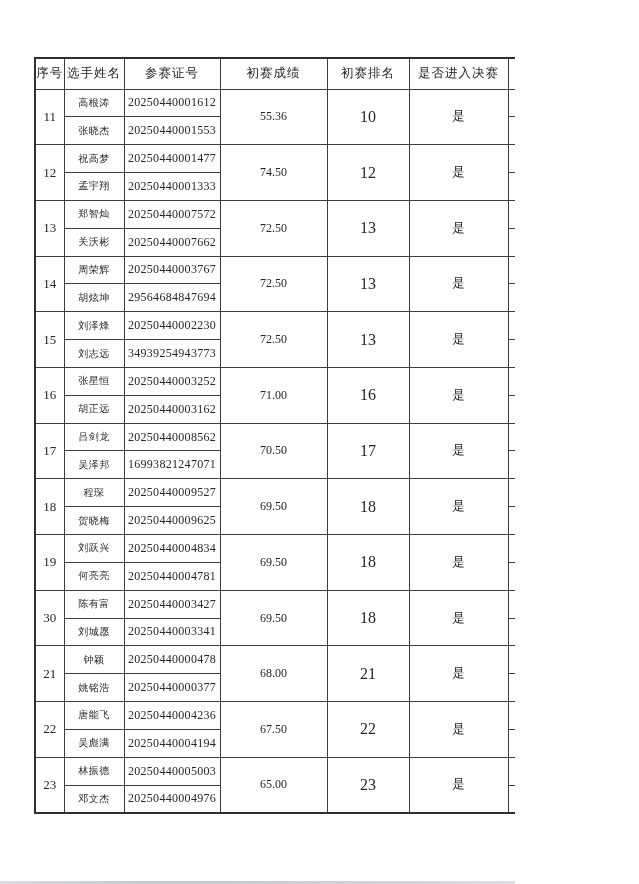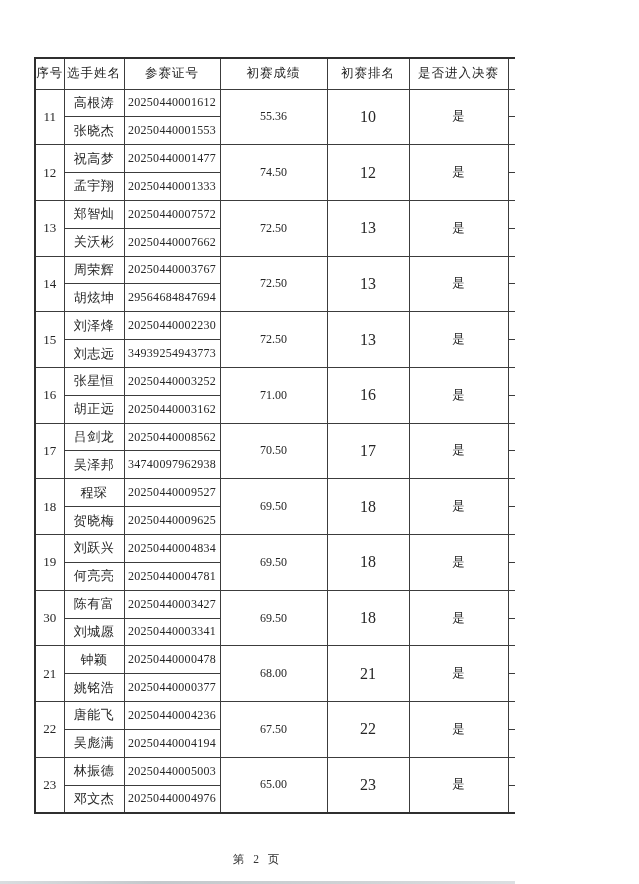--- a/index.html
+++ b/index.html
@@ -36,21 +36,21 @@
     white-space: nowrap;
   }
   thead tr { height: 31px; }
   tbody tr { height: 27.85px; }
   th.hdr {
     font-size: 12.5px;
     letter-spacing: 1px;
     color: #222;
   }
   td.c-no    { font-size: 13px; }
-  td.c-name  { font-size: 13px; letter-spacing: 0.5px; }
+  td.c-name  { font-size: 10px; letter-spacing: 0.5px; }
   td.c-cert  { font-size: 12px; letter-spacing: 0.3px; }
   td.c-score { font-size: 12px; }
   td.c-rank  { font-size: 16px; }
   td.c-final { font-size: 12.5px; }
   td.c-remark{ font-size: 12px; }
   .footer {
     position: absolute;
     left: 0;
     right: 0;
     top: 852px;
@@ -203,21 +203,21 @@
     <td class="c-no" rowspan="2">17</td>
     <td class="c-name">吕剑龙</td>
     <td class="c-cert">20250440008562</td>
     <td class="c-score" rowspan="2">70.50</td>
     <td class="c-rank" rowspan="2">17</td>
     <td class="c-final" rowspan="2">是</td>
     <td class="c-remark"></td>
   </tr>
   <tr>
     <td class="c-name">吴泽邦</td>
-    <td class="c-cert">34740097962938</td>
+    <td class="c-cert">16993821247071</td>
     <td class="c-remark"></td>
   </tr>
 
   <tr>
     <td class="c-no" rowspan="2">18</td>
     <td class="c-name">程琛</td>
     <td class="c-cert">20250440009527</td>
     <td class="c-score" rowspan="2">69.50</td>
     <td class="c-rank" rowspan="2">18</td>
     <td class="c-final" rowspan="2">是</td>
@@ -299,21 +299,20 @@
     <td class="c-remark"></td>
   </tr>
   <tr>
     <td class="c-name">邓文杰</td>
     <td class="c-cert">20250440004976</td>
     <td class="c-remark"></td>
   </tr>
 </tbody>
   </table>
 
-  <div class="footer">第 2 页</div>
 
   <div class="smudge s1"></div>
   <div class="smudge s2"></div>
   <div class="smudge s3"></div>
   <div class="smudge s4"></div>
   <div class="scan-edge"></div>
 
 </div>
 
 </body></html>

